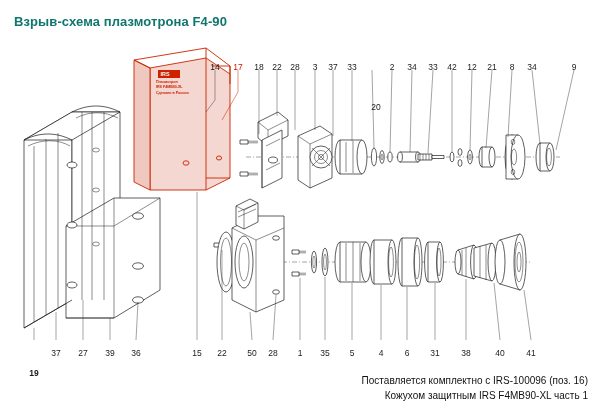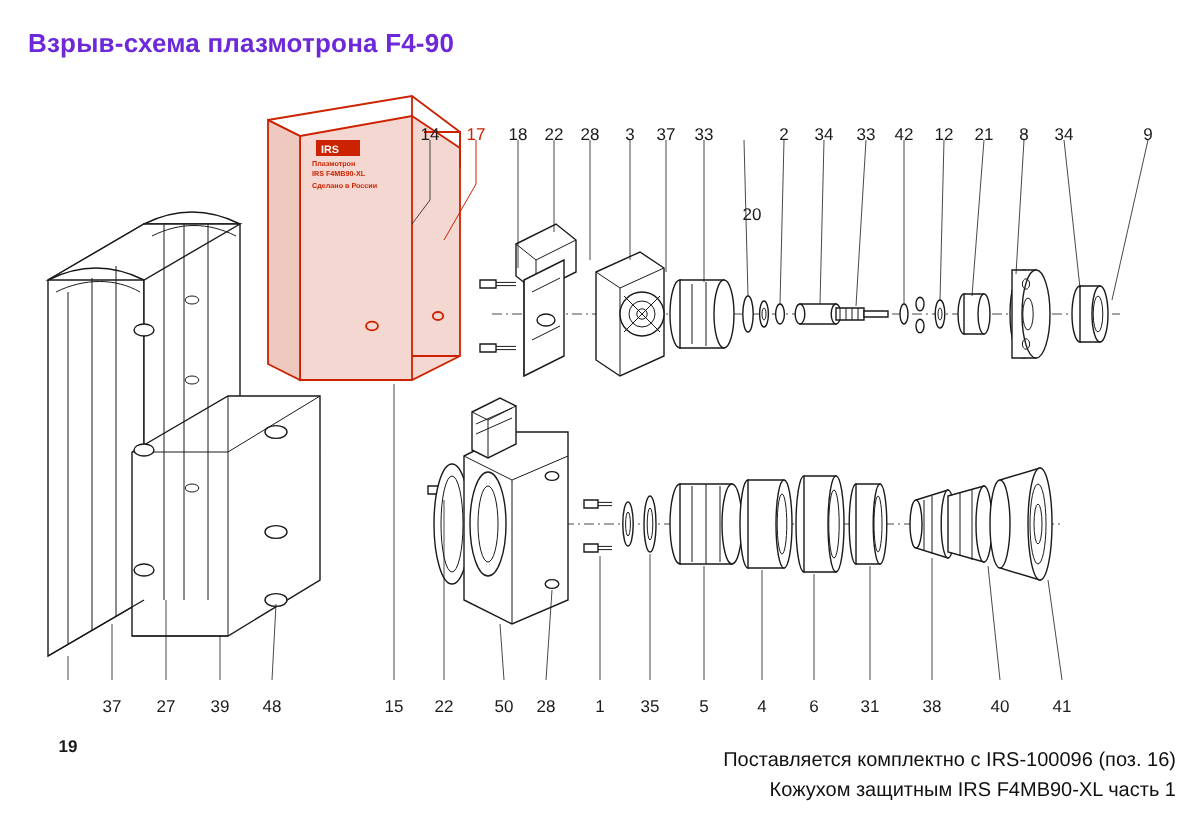--- a/index.html
+++ b/index.html
@@ -15,21 +15,21 @@
     color: #1a1a1a;
     overflow: hidden;
   }
   #page-title {
     position: absolute;
     left: 14px;
     top: 14px;
     font-size: 13px;
     font-weight: bold;
     letter-spacing: 0.1px;
-    color: #6d28d9;
+    color: #0f766e;
   }
   #diagram-canvas {
     position: absolute;
     left: 0;
     top: 0;
     width: 600px;
     height: 409px;
   }
   .callout {
     position: absolute;
@@ -361,21 +361,21 @@
     <div class="callout" style="left: 452px; top: 62px;">42</div>
     <div class="callout" style="left: 472px; top: 62px;">12</div>
     <div class="callout" style="left: 492px; top: 62px;">21</div>
     <div class="callout" style="left: 512px; top: 62px;">8</div>
     <div class="callout" style="left: 532px; top: 62px;">34</div>
     <div class="callout" style="left: 574px; top: 62px;">9</div>
     <div class="callout" style="left: 34px; top: 368px; font-weight: bold;">19</div>
     <div class="callout" style="left: 56px; top: 348px;">37</div>
     <div class="callout" style="left: 83px; top: 348px;">27</div>
     <div class="callout" style="left: 110px; top: 348px;">39</div>
-    <div class="callout" style="left: 136px; top: 348px;">48</div>
+    <div class="callout" style="left: 136px; top: 348px;">36</div>
     <div class="callout" style="left: 197px; top: 348px;">15</div>
     <div class="callout" style="left: 222px; top: 348px;">22</div>
     <div class="callout" style="left: 252px; top: 348px;">50</div>
     <div class="callout" style="left: 273px; top: 348px;">28</div>
     <div class="callout" style="left: 300px; top: 348px;">1</div>
     <div class="callout" style="left: 325px; top: 348px; text-align: center;">35</div>
     <div class="callout" style="left: 352px; top: 348px;">5</div>
     <div class="callout" style="left: 381px; top: 348px;">4</div>
     <div class="callout" style="left: 407px; top: 348px;">6</div>
     <div class="callout" style="left: 435px; top: 348px;">31</div>

